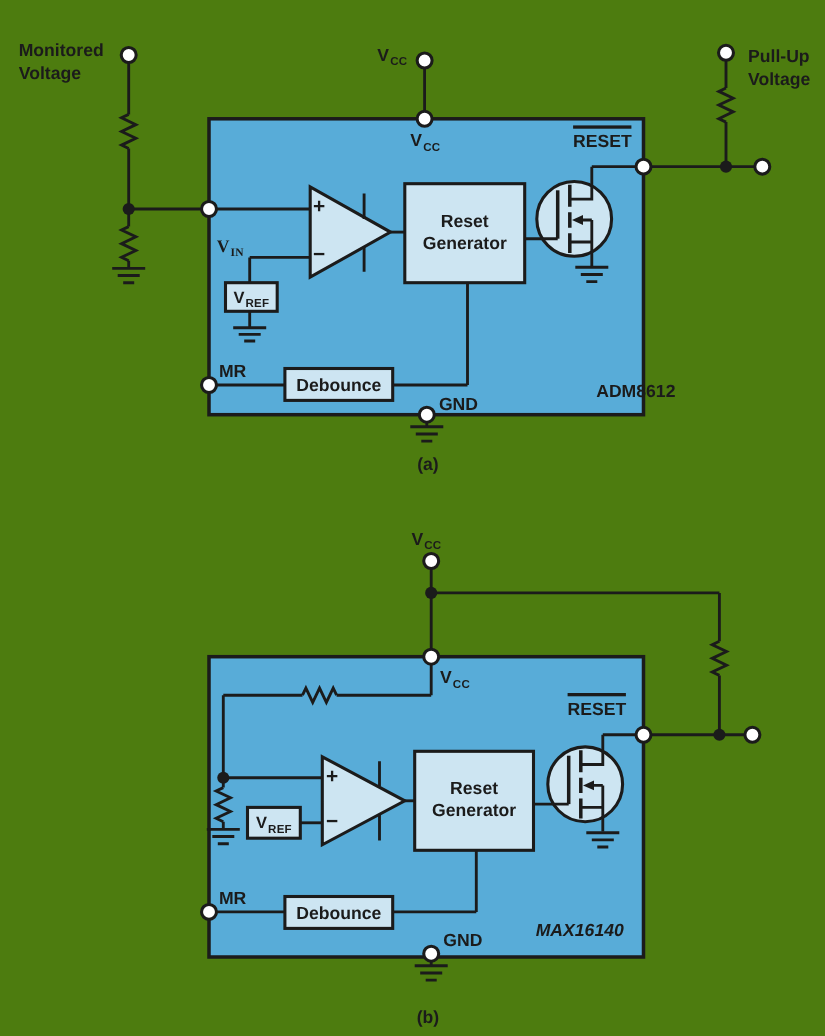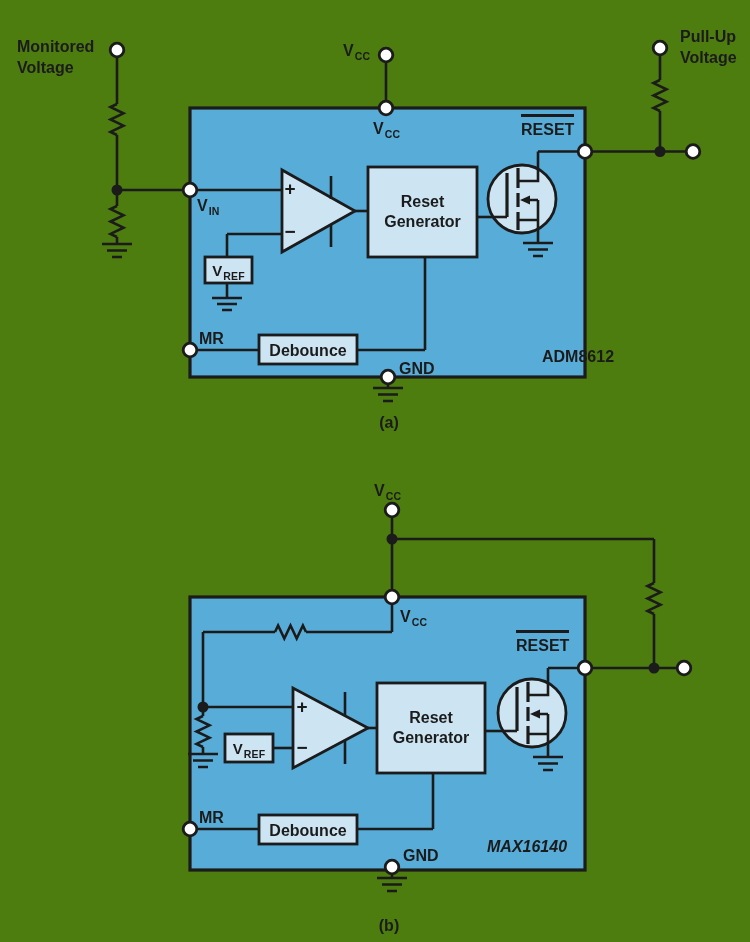--- a/index.html
+++ b/index.html
@@ -139,34 +139,34 @@
 
   <div class="lbl two-line" style="left:17px;top:36px;">
     <div>Monitored</div>
     <div>Voltage</div>
   </div>
 
   <div class="lbl" style="left:343px;top:41px;">
     <span>V</span><span class="sub">CC</span>
   </div>
 
-  <div class="lbl two-line" style="left:680px;top:26px;">
+  <div class="lbl two-line" style="left:680px;top:41px;">
     <div>Pull-Up</div>
     <div>Voltage</div>
   </div>
 
   <div class="lbl" style="left:373px;top:119px;">
     <span>V</span><span class="sub">CC</span>
   </div>
 
   <div class="lbl" style="left:521px;top:114px;">
     <span class="ovl">RESET</span>
   </div>
 
-  <div class="lbl" style="left:197px;top:196px;">
+  <div class="lbl" style="left:197px;top:215px;font-family:Liberation Serif, serif;">
     <span>V</span><span class="sub">IN</span>
   </div>
 
   <div class="lbl sign center" style="left:282px;top:181px;width:16px;">+</div>
   <div class="lbl sign center" style="left:282px;top:224px;width:16px;">−</div>
 
   <div class="lbl vref center" style="left:205px;top:261px;width:47px;">
     <span>V</span><span class="sub">REF</span>
   </div>
 

